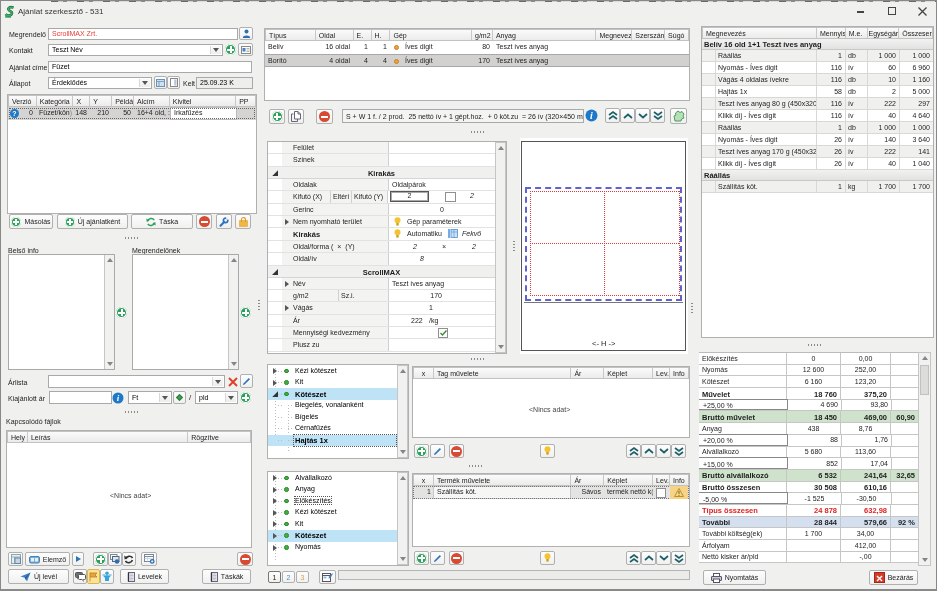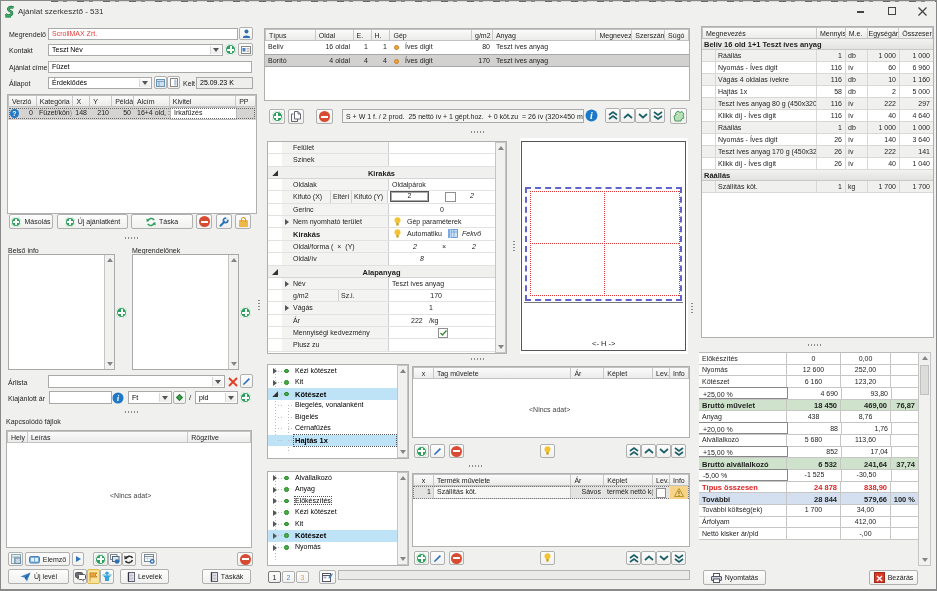--- a/index.html
+++ b/index.html
@@ -498,21 +498,21 @@
           <span style="position:absolute;left:53px">×</span>
           <span style="position:absolute;left:83px">2</span>
         </span>
       </div>
 <div class="pgr">
         <span class="pl">Oldal/ív</span>
         <span class="pv i" style="position:relative">
           <span style="position:absolute;left:31px">8</span>
         </span>
       </div>
-<div class="pgc"><span class="exp"></span><span class="ct">Alapanyag</span></div>
+<div class="pgc"><span class="exp"></span><span class="ct">ScrollMAX</span></div>
 <div class="pgr">
         <span class="tri"></span>
         <span class="pl">Név</span>
         <span class="pv">Teszt íves anyag</span>
       </div>
 <div class="pgr">
         <span class="pl" style="width:57px;border-right:1px solid #d0d0d0">g/m2</span>
         <span class="pl" style="width:50px">Sz.i.</span>
         <span class="pv" style="text-align:right;padding-right:53px">170</span>
       </div>
@@ -878,31 +878,37 @@
         <span class="s2 ce">12 600</span>
         <span class="s3 ce">252,00</span>
         <span class="s4"></span>
       </div>
 <div class="sr">
         <span class="sn">Kötészet</span>
         <span class="s2 ce">6 160</span>
         <span class="s3 ce">123,20</span>
         <span class="s4"></span>
       </div>
+<div class="sr b">
+        <span class="sn">Művelet</span>
+        <span class="s2">18 760</span>
+        <span class="s3">375,20</span>
+        <span class="s4"></span>
+      </div>
 <div class="sr">
         <span class="sn pc">+25,00 %</span>
         <span class="s2">4 690</span>
         <span class="s3">93,80</span>
         <span class="s4"></span>
       </div>
 <div class="sr b g">
         <span class="sn">Bruttó művelet</span>
         <span class="s2">18 450</span>
         <span class="s3">469,00</span>
-        <span class="s4">76,87</span>
+        <span class="s4">60,90</span>
       </div>
 <div class="sr">
         <span class="sn">Anyag</span>
         <span class="s2 ce">438</span>
         <span class="s3 ce">8,76</span>
         <span class="s4"></span>
       </div>
 <div class="sr">
         <span class="sn pc">+20,00 %</span>
         <span class="s2">88</span>
@@ -918,39 +924,45 @@
 <div class="sr">
         <span class="sn pc">+15,00 %</span>
         <span class="s2">852</span>
         <span class="s3">17,04</span>
         <span class="s4"></span>
       </div>
 <div class="sr b g">
         <span class="sn">Bruttó alvállalkozó</span>
         <span class="s2">6 532</span>
         <span class="s3">241,64</span>
-        <span class="s4">37,74</span>
+        <span class="s4">32,65</span>
+      </div>
+<div class="sr b">
+        <span class="sn">Bruttó összesen</span>
+        <span class="s2">30 508</span>
+        <span class="s3">610,16</span>
+        <span class="s4"></span>
       </div>
 <div class="sr">
         <span class="sn pc">-5,00 %</span>
         <span class="s2 ce">-1 525</span>
         <span class="s3 ce">-30,50</span>
         <span class="s4"></span>
       </div>
 <div class="sr b" style="color:#e02020">
         <span class="sn">Típus összesen</span>
         <span class="s2">24 878</span>
-        <span class="s3">838,90</span>
+        <span class="s3">632,98</span>
         <span class="s4"></span>
       </div>
 <div class="sr b bl">
         <span class="sn">További</span>
         <span class="s2">28 844</span>
         <span class="s3">579,66</span>
-        <span class="s4">100 %</span>
+        <span class="s4">92 %</span>
       </div>
 <div class="sr">
         <span class="sn">További költség(ek)</span>
         <span class="s2 ce">1 700</span>
         <span class="s3 ce">34,00</span>
         <span class="s4"></span>
       </div>
 <div class="sr">
         <span class="sn">Árfolyam</span>
         <span class="s2"></span>

